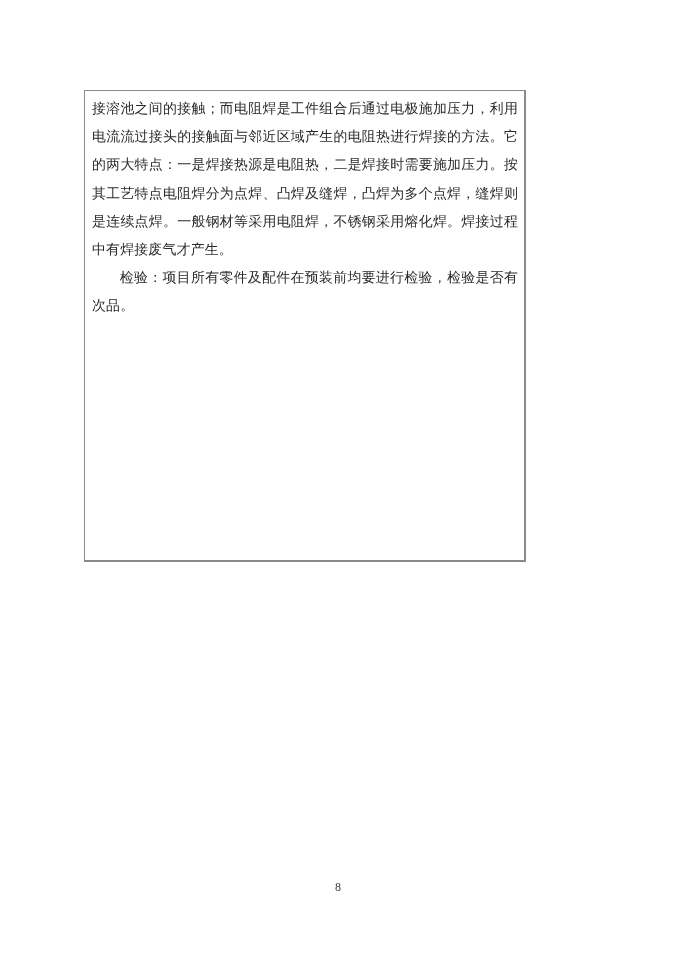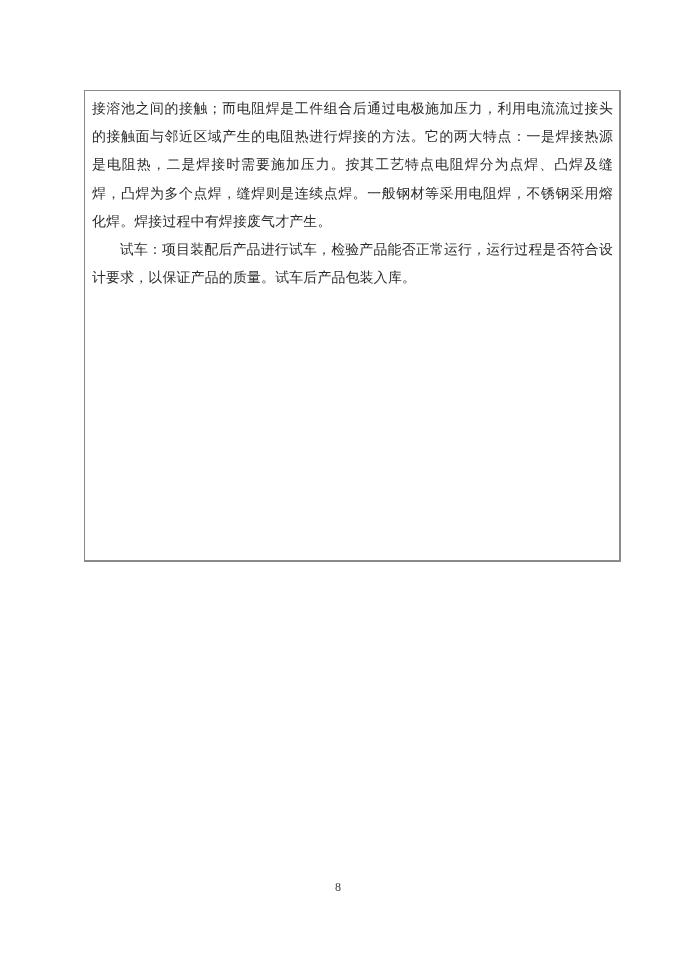--- a/index.html
+++ b/index.html
@@ -12,21 +12,21 @@
     width: 676px;
     height: 955px;
     background: #ffffff;
     font-family: "Liberation Serif", "DejaVu Serif", serif;
     overflow: hidden;
   }
   .content-box {
     position: absolute;
     left: 84px;
     top: 90px;
-    width: 537px;
+    width: 442px;
     height: 472px;
     box-sizing: border-box;
     border: 1px solid #8a8a8a;
     border-right-width: 2px;
     border-bottom-width: 2px;
     padding: 4px 6px 6px 7px;
     background: #ffffff;
   }
   .content-box p {
     margin: 0;
@@ -51,18 +51,18 @@
     font-family: "Liberation Serif", "DejaVu Serif", serif;
   }
 </style>
 </head>
 <body>
 
 <div class="page">
 
   <div class="content-box">
     <p>接溶池之间的接触；而电阻焊是工件组合后通过电极施加压力，利用电流流过接头的接触面与邻近区域产生的电阻热进行焊接的方法。它的两大特点：一是焊接热源是电阻热，二是焊接时需要施加压力。按其工艺特点电阻焊分为点焊、凸焊及缝焊，凸焊为多个点焊，缝焊则是连续点焊。一般钢材等采用电阻焊，不锈钢采用熔化焊。焊接过程中有焊接废气才产生。</p>
-    <p class="indent">试车：项目装配后产品进行试车，检验产品能否正常运行，运行过程是否符合设计要求，以保证产品的质量。试车后产品包装入库。</p>
+    <p class="indent">检验：项目所有零件及配件在预装前均要进行检验，检验是否有次品。</p>
   </div>
 
   <div class="page-number">8</div>
 
 </div>
 
 </body></html>

